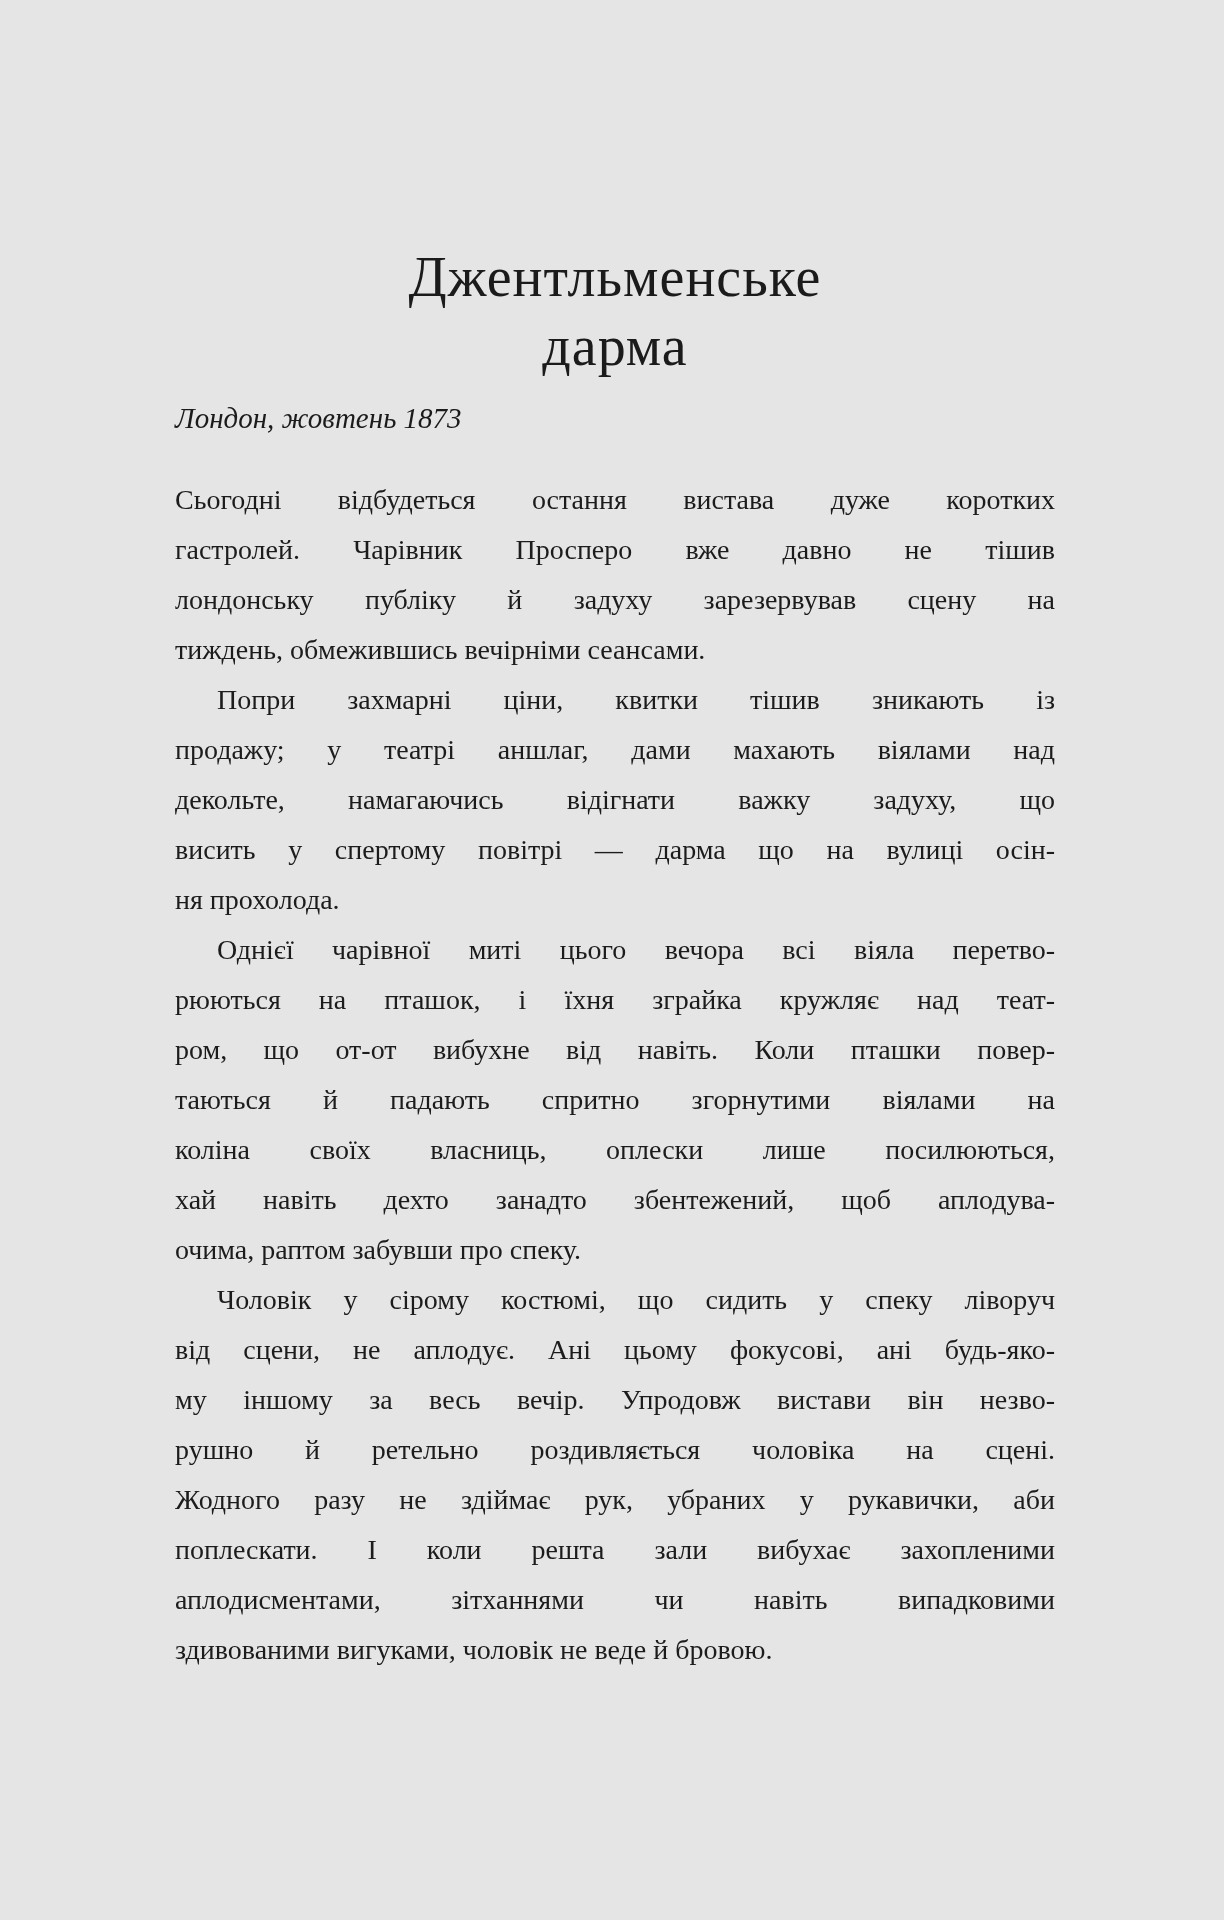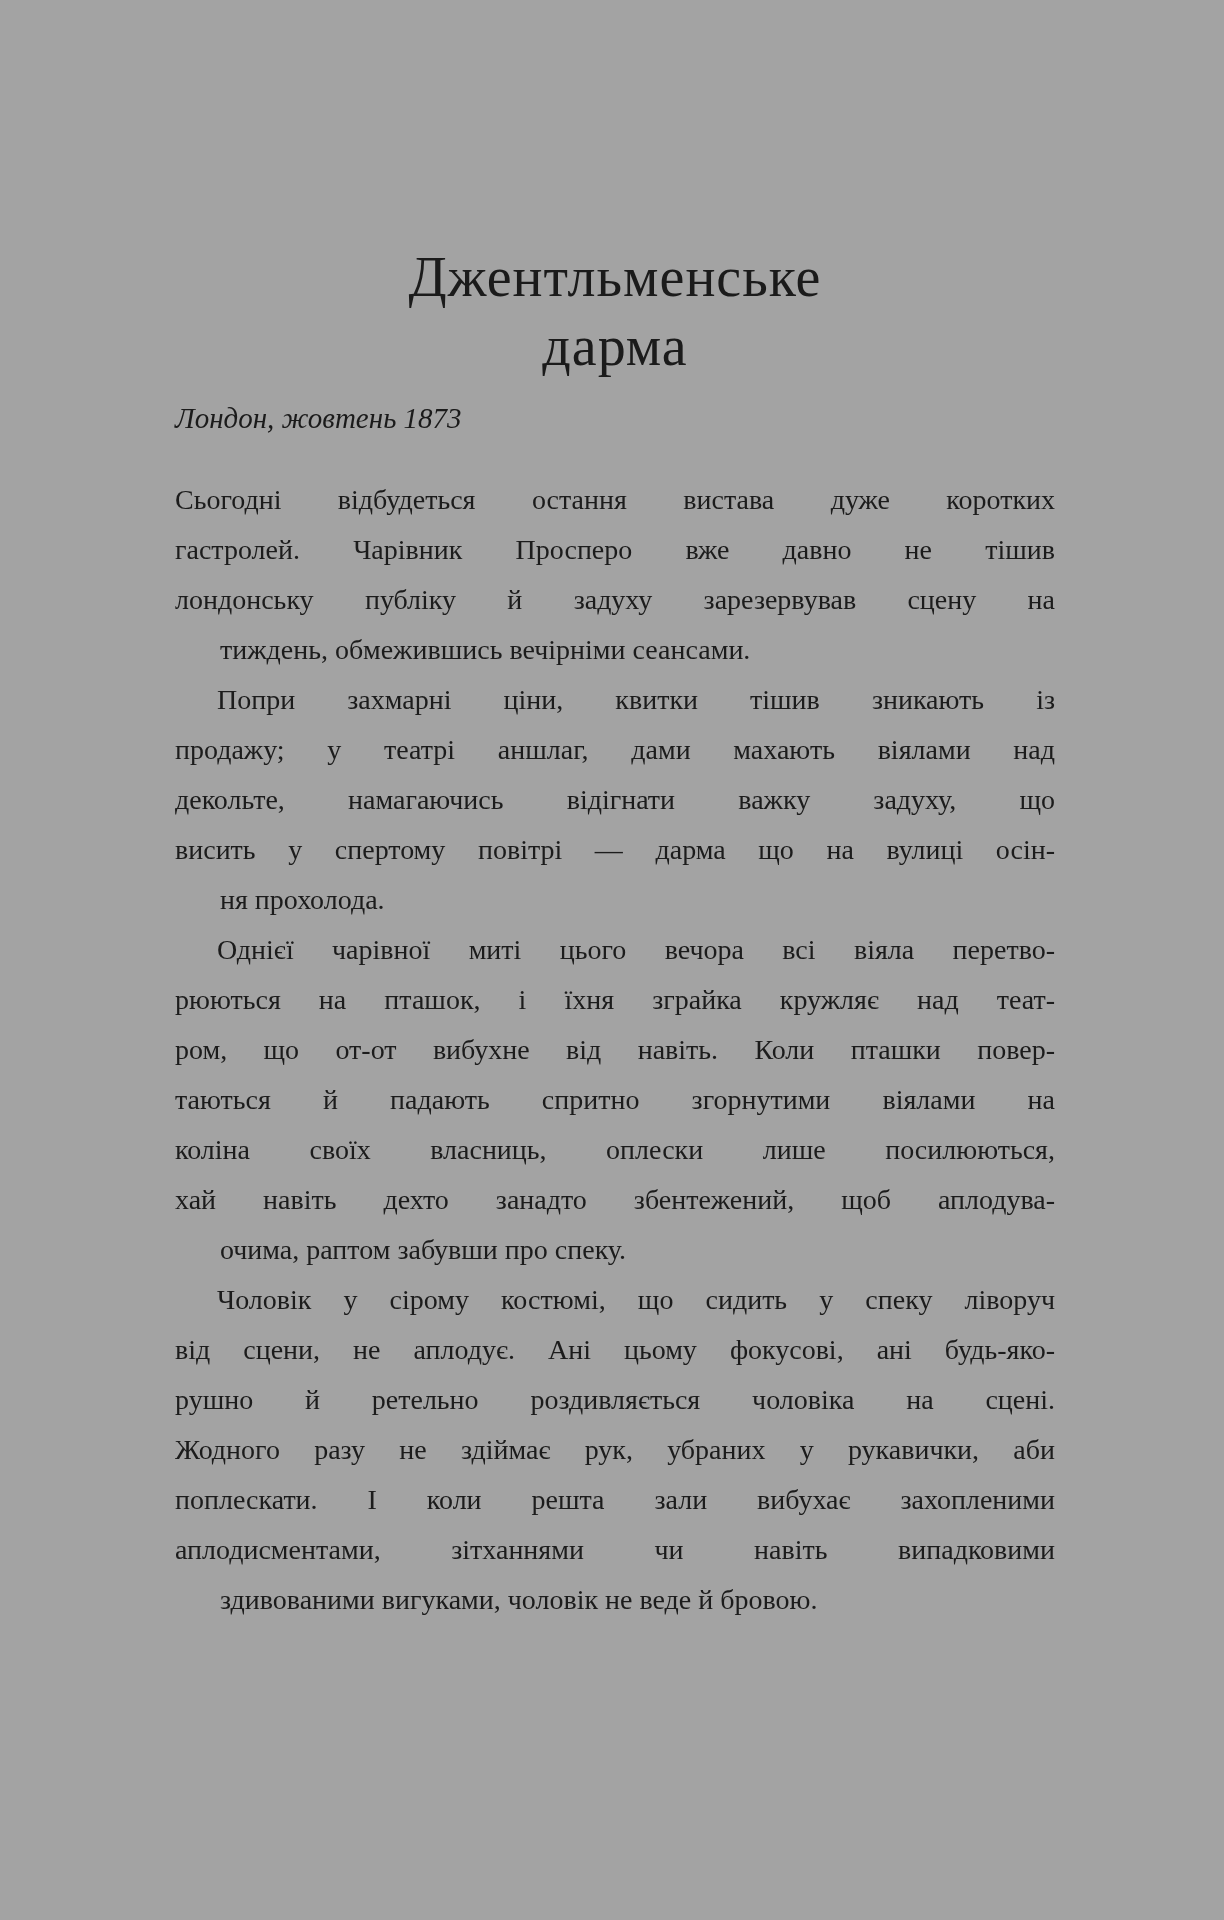--- a/index.html
+++ b/index.html
@@ -4,21 +4,21 @@
 <style>
   html, body {
     margin: 0;
     padding: 0;
     background: #ffffff;
   }
   .page {
     position: relative;
     width: 1224px;
     height: 1920px;
-    background: #a3a3a3;
+    background: #e5e5e5;
     color: #1b1b1b;
     font-family: "Liberation Serif", "DejaVu Serif", serif;
     overflow: hidden;
   }
   .text-block {
     position: absolute;
     left: 175px;
     top: 0;
     width: 880px;
   }
@@ -54,21 +54,20 @@
     font-size: 28px;
     line-height: 50px;
     text-align: justify;
     text-align-last: justify;
     white-space: normal;
     color: #1c1c1c;
   }
   .line.last {
     text-align: left;
     text-align-last: left;
-    margin-left: 45px;
   }
   .line.indent {
     text-indent: 42px;
   }
 </style>
 </head>
 <body>
 
 <div class="page">
   <div class="text-block">
@@ -98,20 +97,21 @@
           <div class="line">рюються на пташок, і їхня зграйка кружляє над теат-</div>
           <div class="line">ром, що от-от вибухне від навіть. Коли пташки повер-</div>
           <div class="line">таються й падають спритно згорнутими віялами на</div>
           <div class="line">коліна своїх власниць, оплески лише посилюються,</div>
           <div class="line">хай навіть дехто занадто збентежений, щоб аплодува-</div>
           <div class="line last">очима, раптом забувши про спеку.</div>
         </div>
         <div class="paragraph">
           <div class="line indent">Чоловік у сірому костюмі, що сидить у спеку ліворуч</div>
           <div class="line">від сцени, не аплодує. Ані цьому фокусові, ані будь-яко-</div>
+          <div class="line">му іншому за весь вечір. Упродовж вистави він незво-</div>
           <div class="line">рушно й ретельно роздивляється чоловіка на сцені.</div>
           <div class="line">Жодного разу не здіймає рук, убраних у рукавички, аби</div>
           <div class="line">поплескати. І коли решта зали вибухає захопленими</div>
           <div class="line">аплодисментами, зітханнями чи навіть випадковими</div>
           <div class="line last">здивованими вигуками, чоловік не веде й бровою.</div>
         </div>
       </main>
   </div>
 </div>
 

